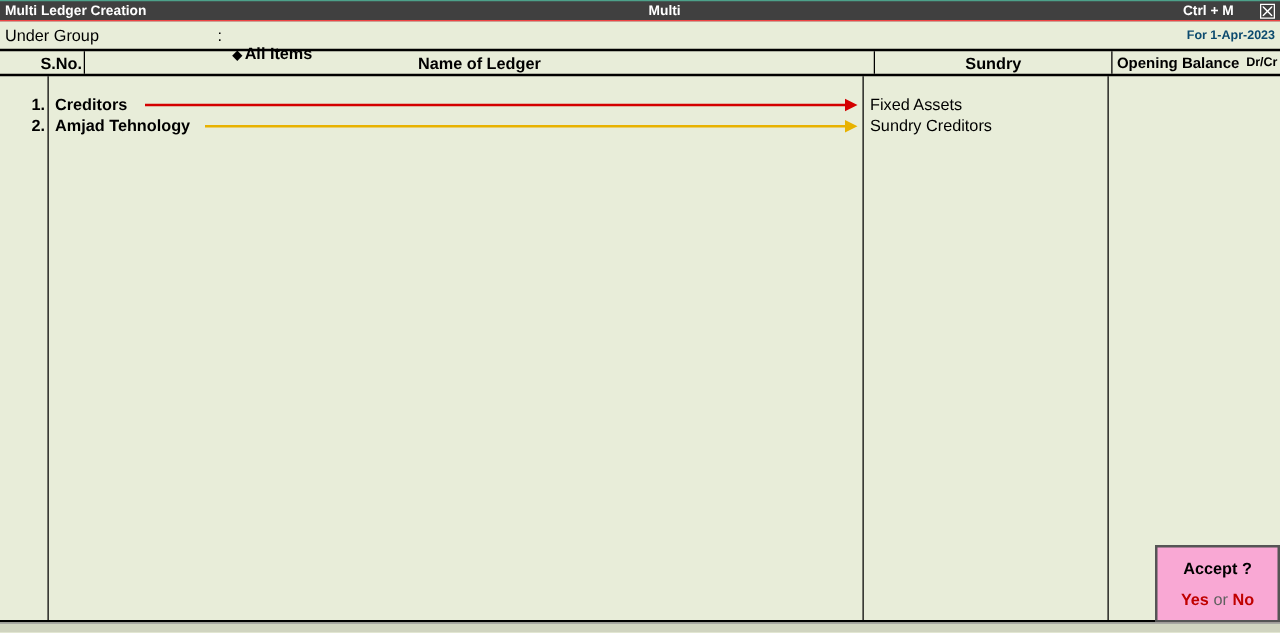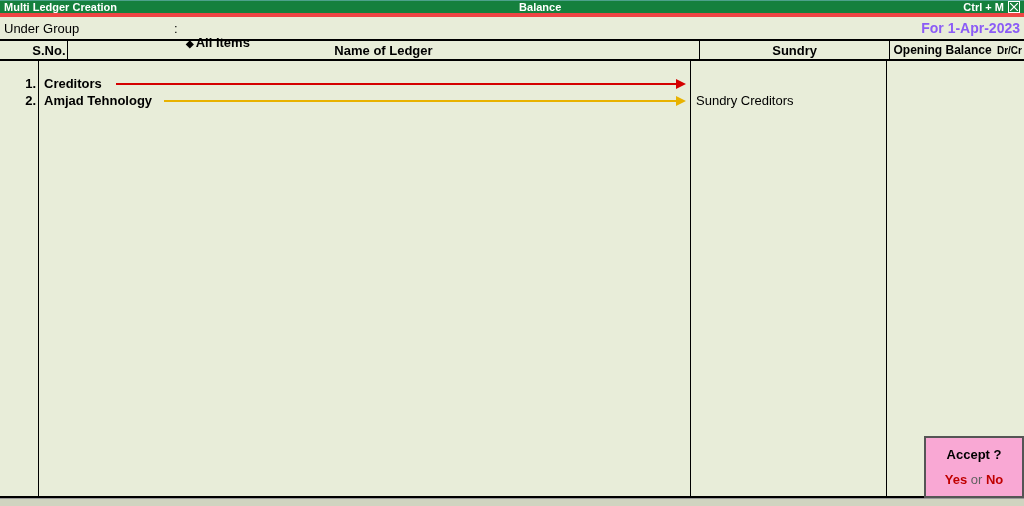--- a/index.html
+++ b/index.html
@@ -1,28 +1,28 @@
 <!DOCTYPE html>
 <html><head>
   <meta charset="utf-8">
   <style>
     * { margin:0; padding:0; box-sizing:border-box; font-family:Arial,Helvetica,sans-serif; }
     body { width:1024px; height:506px; background:#e8edd9; color:#000; font-size:12px; position:relative; }
-    .topbar { background:#15803d; color:#fff; height:17px; display:flex; align-items:center; padding:0 4px; font-weight:bold; font-size:11px; border-top:1px solid #4da18a; border-bottom:4px solid #ef4444;justify-content:center; }
+    .topbar { background:#404040; color:#fff; height:17px; display:flex; align-items:center; padding:0 4px; font-weight:bold; font-size:11px; border-top:1px solid #4da18a; border-bottom:1px solid #ef4444;justify-content:center; }
     .topbar-title { flex:0 0 auto; }
     .topbar-center { flex:1 1 auto; text-align:center; font-weight:bold; }
-    .topbar-right { flex:0 0 auto; display:flex; align-items:center; gap:4px; }
+    .topbar-right { flex:0 0 auto; display:flex; align-items:center; gap:21px; }
     .close-box { width:12px; height:12px; border:1px solid #fff; display:inline-flex; align-items:center; justify-content:center; font-size:9px; line-height:1; }
 
     .filterbar { height:22px; display:flex; align-items:center; padding:0 4px; font-size:13px; }
     .filterbar .label { width:170px; }
     .filterbar .sep { width:12px; }
     .filterbar .val { font-weight:bold;margin-top:28px; }
     .filterbar .diamond { color:#000; font-size:10px; margin-right:2px; }
-    .filterbar .date { margin-left:auto; font-weight:bold; color:#8b5cf6; font-size:14px; }
+    .filterbar .date { margin-left:auto; font-weight:bold; color:#0c4a6e; font-size:10px; }
 
     .headrow { display:flex; align-items:stretch; border-top:2px solid #000; border-bottom:2px solid #000; height:22px; font-weight:bold; font-size:13px; text-align:center;padding-left:31px; }
     .col-sno  { width:38px; border-right:1px solid #000; display:flex; align-items:center; justify-content:center; }
     .col-name { width:652px; border-right:1px solid #000; display:flex; align-items:center; justify-content:center; }
     .col-under{ width:196px; border-right:1px solid #000; display:flex; align-items:center; justify-content:center; }
     .col-ob   { width:108px; display:flex; align-items:center; justify-content:center; white-space:nowrap; font-size:12px; }
     .col-drcr { width:30px; display:flex; align-items:center; justify-content:center; font-size:10px; }
 
     .body-area { position:absolute; top:61px; left:0; right:0; bottom:8px; border-bottom:2px solid #000; }
     .vline { position:absolute; top:0; bottom:0; width:0; border-right:1px solid #000; }
@@ -49,21 +49,21 @@
     .accept-box .no  { color:#c00000; font-weight:bold; }
     .accept-box .or  { color:#606060; }
 
     .bottomstrip { position:absolute; left:0; right:0; bottom:0; height:8px; background:#d0d4c0; border-top:1px solid #999; }
   </style>
 </head>
 <body>
 
 <div class="topbar">
   <span class="topbar-title">Multi Ledger  Creation</span>
-  <span class="topbar-center">Balance</span>
+  <span class="topbar-center">Multi</span>
   <span class="topbar-right">
     <span>Ctrl + M</span>
     <span class="close-box">
       <svg width="8" height="8" viewBox="0 0 8 8">
           <path d="M0 0 L8 8 M8 0 L0 8" stroke="#fff" stroke-width="1.2"></path>
         </svg>
     </span>
   </span>
 </div>
 
@@ -91,20 +91,21 @@
   <div class="vline v2"></div>
   <div class="vline v3"></div>
 
   <div class="rows" id="rows-container">
       <div class="datarow">
         <div class="c-sno">1.</div>
         <div class="c-name"><span>Creditors</span><div class="arrow-wrap" style="left: 78px;">
             <div class="arrow-line" style="background: rgb(212, 0, 0);"></div>
             <div class="arrow-tip" style="border-left-color: rgb(212, 0, 0);"></div>
           </div></div>
+        <div class="c-under">Fixed Assets</div>
         <div class="c-ob"></div>
         <div class="c-drcr"></div>
       </div>
       <div class="datarow">
         <div class="c-sno">2.</div>
         <div class="c-name"><span>Amjad Tehnology</span><div class="arrow-wrap" style="left: 126px;">
             <div class="arrow-line" style="background: rgb(232, 178, 0);"></div>
             <div class="arrow-tip" style="border-left-color: rgb(232, 178, 0);"></div>
           </div></div>
         <div class="c-under">Sundry Creditors</div>

